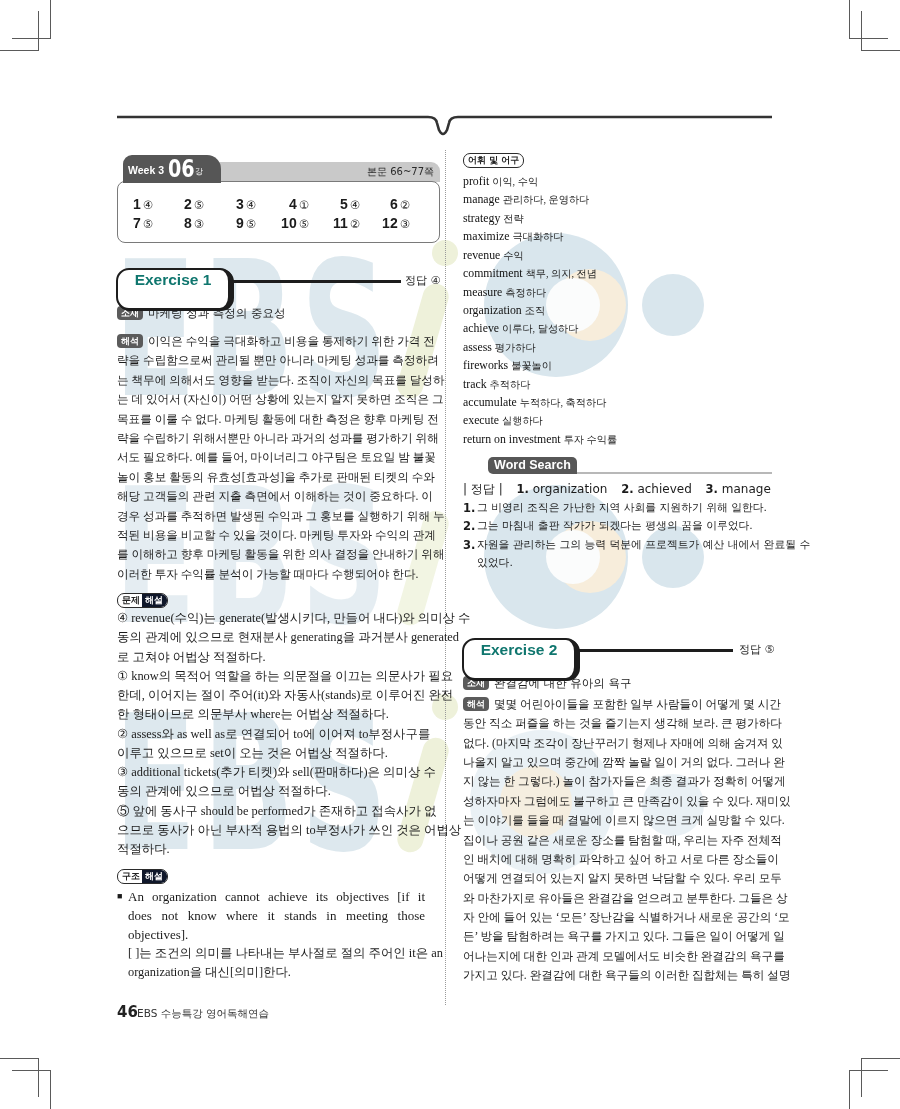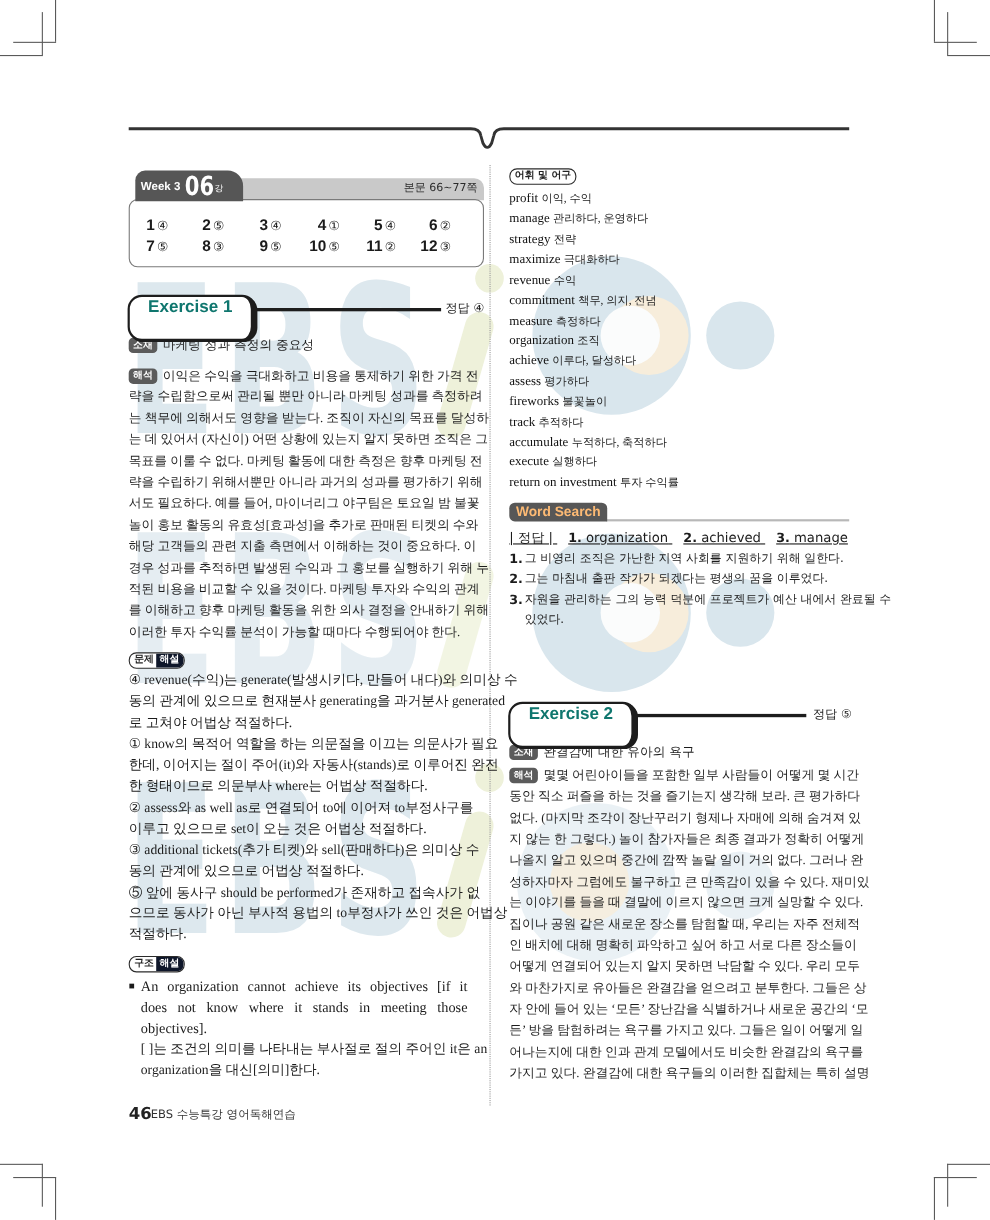--- a/index.html
+++ b/index.html
@@ -56,24 +56,24 @@
   .expl .tl { height:19.25px; line-height:19.25px; }
   .struct { font-size:13px; }
   .struct .tl { height:19px; line-height:19px; padding-left:11px; position:relative; }
   .bullet { position:absolute; left:0; top:0; font-size:9px; }
 
   
   .vocab .vi { height:18.43px; line-height:18.43px; white-space:nowrap;font-family:Liberation Serif, serif; }
   .vocab .en { font-size:11.8px; color:#111; }
   .vocab .ko { font-size:10.2px; margin-left:3px; color:#222; }
 
-  .ws-tab { position:absolute; left:463px; top:457px; width:89px; height:17px; background:#575757; border-radius:5px 5px 0 5px; color:#fdba74; font-family:"Liberation Sans", sans-serif; font-weight:bold; font-size:12.5px; line-height:17px; text-align:center; z-index:3; }
+  .ws-tab { position:absolute; left:488px; top:457px; width:89px; height:17px; background:#575757; border-radius:5px 5px 0 5px; color:#ffffff; font-family:"Liberation Sans", sans-serif; font-weight:bold; font-size:12.5px; line-height:17px; text-align:center; z-index:3; }
   .ws-rule { position:absolute; left:551px; top:472px; width:221px; height:1.5px; background:#b8b8b8; z-index:2; }
   .ws .wl { height:18.5px; line-height:18.5px; white-space:nowrap; font-size:10.8px; position:relative; }
-  .ws .head { font-size:12px;text-decoration:underline; }
+  .ws .head { font-size:12px; }
   .ws .num { font-weight:bold; font-size:11.5px; }
   .ws .gap { margin-left:10px; }
   .ws .ind { padding-left:14px; }
   .ws .sn { position:absolute; left:0; top:0; font-weight:bold; font-size:11.5px; }
 
   .divider { position:absolute; left:445px; top:150px; height:855px; border-left:1px dotted #9a9a9a; z-index:1; }
 
   .footer-num { position:absolute; left:117px; top:1003px; font-family:"DejaVu Sans", sans-serif; font-weight:bold; font-size:15px; line-height:18px; color:#222; z-index:2; }
   .footer-title { position:absolute; left:137px; top:1006px; font-size:10.5px; line-height:14px; color:#333; white-space:nowrap; z-index:2; }
 </style>
@@ -261,22 +261,22 @@
   <div class="ex-ans" style="left:739px;top:643px;">정답 ⑤</div>
 
   <div class="topic" style="left:463px;top:675px;">
     <span class="badge">소재</span><span class="txt">완결감에 대한 유아의 욕구</span>
   </div>
 
   <div class="layer serif ko-par" style="left:463px;top:695px;width:309px;">
     <div class="tl" style="height:19.36px;line-height:19.36px;"><span class="badge" style="font-family:'DejaVu Sans',sans-serif;margin-right:5px;">해석</span><span>몇몇 어린아이들을 포함한 일부 사람들이 어떻게 몇 시간</span></div>
     <div class="tl" style="height:19.36px;line-height:19.36px;">동안 직소 퍼즐을 하는 것을 즐기는지 생각해 보라. 큰 평가하다</div>
     <div class="tl" style="height:19.36px;line-height:19.36px;">없다. (마지막 조각이 장난꾸러기 형제나 자매에 의해 숨겨져 있</div>
+    <div class="tl" style="height:19.36px;line-height:19.36px;">나올지 알고 있으며 중간에 깜짝 놀랄 일이 거의 없다. 그러나 완</div>
     <div class="tl" style="height:19.36px;line-height:19.36px;">지 않는 한 그렇다.) 놀이 참가자들은 최종 결과가 정확히 어떻게</div>
-    <div class="tl" style="height:19.36px;line-height:19.36px;">나올지 알고 있으며 중간에 깜짝 놀랄 일이 거의 없다. 그러나 완</div>
     <div class="tl" style="height:19.36px;line-height:19.36px;">성하자마자 그럼에도 불구하고 큰 만족감이 있을 수 있다. 재미있</div>
     <div class="tl" style="height:19.36px;line-height:19.36px;">는 이야기를 들을 때 결말에 이르지 않으면 크게 실망할 수 있다.</div>
     <div class="tl" style="height:19.36px;line-height:19.36px;">집이나 공원 같은 새로운 장소를 탐험할 때, 우리는 자주 전체적</div>
     <div class="tl" style="height:19.36px;line-height:19.36px;">인 배치에 대해 명확히 파악하고 싶어 하고 서로 다른 장소들이</div>
     <div class="tl" style="height:19.36px;line-height:19.36px;">어떻게 연결되어 있는지 알지 못하면 낙담할 수 있다. 우리 모두</div>
     <div class="tl" style="height:19.36px;line-height:19.36px;">와 마찬가지로 유아들은 완결감을 얻으려고 분투한다. 그들은 상</div>
     <div class="tl" style="height:19.36px;line-height:19.36px;">자 안에 들어 있는 ‘모든’ 장난감을 식별하거나 새로운 공간의 ‘모</div>
     <div class="tl" style="height:19.36px;line-height:19.36px;">든’ 방을 탐험하려는 욕구를 가지고 있다. 그들은 일이 어떻게 일</div>
     <div class="tl" style="height:19.36px;line-height:19.36px;">어나는지에 대한 인과 관계 모델에서도 비슷한 완결감의 욕구를</div>
     <div class="tl" style="height:19.36px;line-height:19.36px;">가지고 있다. 완결감에 대한 욕구들의 이러한 집합체는 특히 설명</div>

